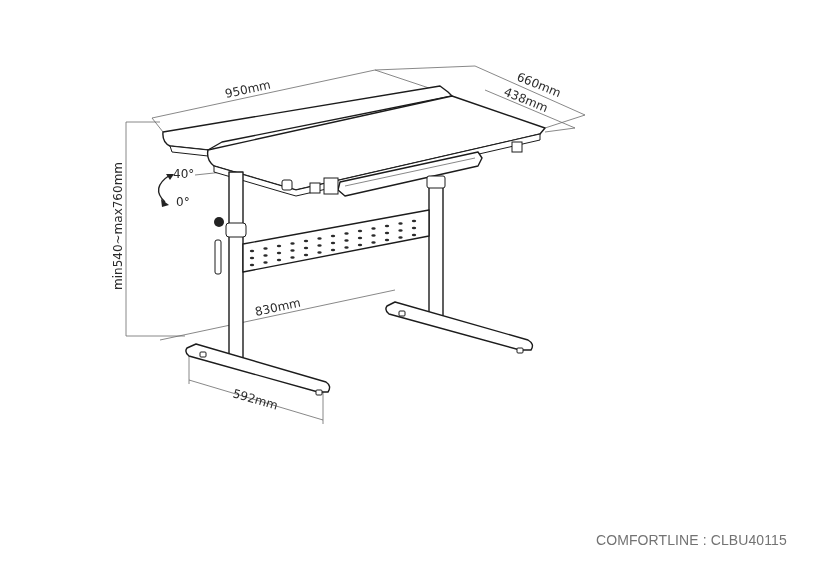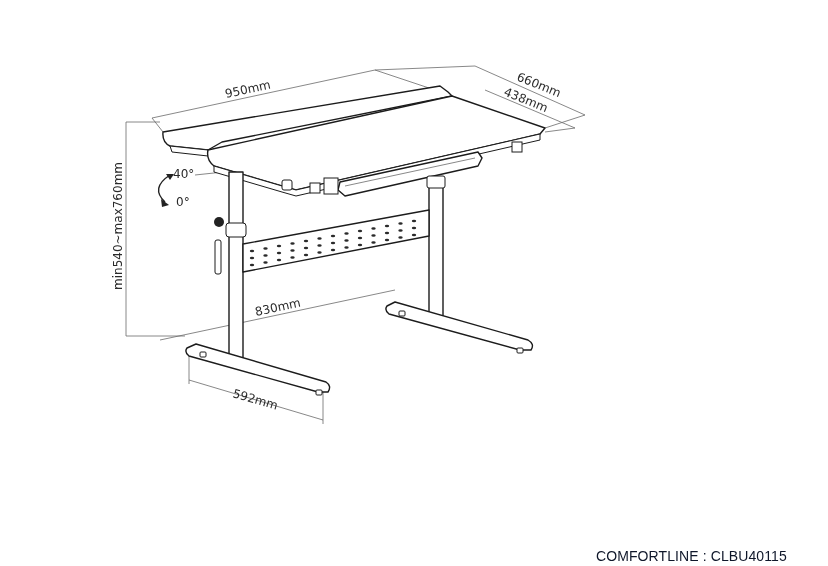--- a/index.html
+++ b/index.html
@@ -3,21 +3,21 @@
   <meta charset="utf-8">
   <style>
     html, body { margin: 0; padding: 0; background: #ffffff; }
     body { width: 828px; height: 566px; position: relative; overflow: hidden; font-family: "Liberation Sans", "DejaVu Sans", sans-serif; }
     #drawing { position: absolute; left: 0; top: 0; width: 828px; height: 566px; }
     .dim-text { font-family: "DejaVu Sans", "Liberation Sans", sans-serif; font-size: 12px; fill: #2a2a2a; }
     .dim-line { stroke: #6a6a6a; stroke-width: 0.8; fill: none; }
     .outline { stroke: #1c1c1c; stroke-width: 1.4; fill: #ffffff; stroke-linejoin: round; }
     .outline-thin { stroke: #1c1c1c; stroke-width: 1; fill: #ffffff; }
     .hole { fill: #2a2a2a; }
-    #caption { position: absolute; left: 596px; top: 548px; font-size: 14px; color: #0f172a; letter-spacing: 0.1px; }
+    #caption { position: absolute; left: 596px; top: 532px; font-size: 14px; color: #737373; letter-spacing: 0.1px; }
   </style>
 </head>
 <body>
 
 <svg id="drawing" viewBox="0 0 828 566" xmlns="http://www.w3.org/2000/svg">
 
   <g>
 
     <line class="dim-line" x1="152" y1="118" x2="375" y2="70"></line>
     <line class="dim-line" x1="152" y1="118" x2="163" y2="132"></line>

